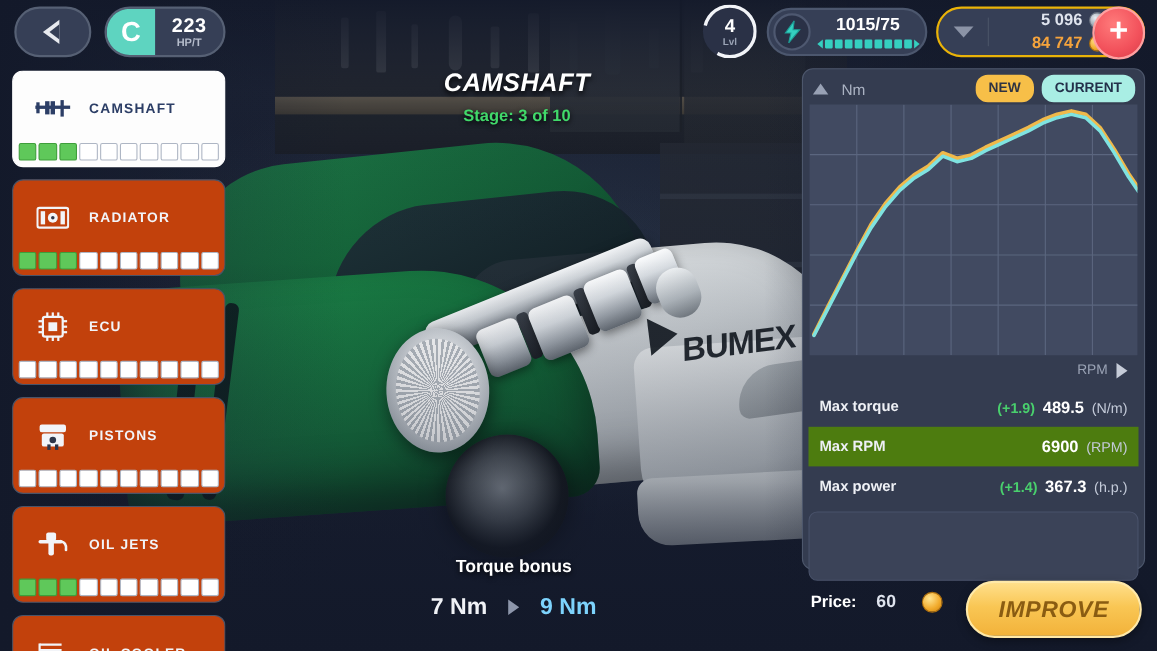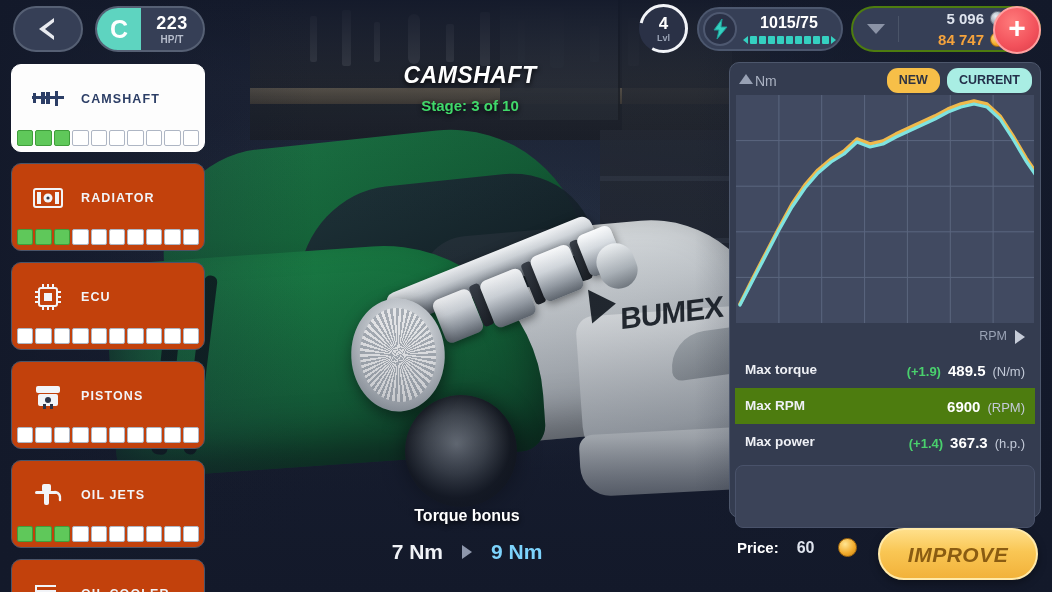--- a/index.html
+++ b/index.html
@@ -232,21 +232,21 @@
   }
   .energy-right { flex: 1; display: flex; flex-direction: column; align-items: center; justify-content: center; }
   .energy-num { color: #fff; font: 700 16px/1 "Liberation Sans", sans-serif; }
   .energy-bar { display: flex; gap: 2px; margin-top: 5px; align-items: center; }
   .energy-seg { width: 7px; height: 8px; background: #35d0c0; border-radius: 1px; }
   .energy-cap-l { width: 0; height: 0; border-right: 5px solid #35d0c0; border-top: 4px solid transparent; border-bottom: 4px solid transparent; }
   .energy-cap-r { width: 0; height: 0; border-left: 5px solid #35d0c0; border-top: 4px solid transparent; border-bottom: 4px solid transparent; }
 
   .wallet {
     position: absolute; left: 851px; top: 6px; width: 190px; height: 46px;
-    background: #363f56; border: 2px solid #4d7c0f; border-radius: 23px;
+    background: #363f56; border: 2px solid #eab308; border-radius: 23px;
     display: flex; align-items: center;
   }
   .wallet-chev {
     width: 46px; display: flex; align-items: center; justify-content: center;
     border-right: 1px solid #4a5468; height: 60%; cursor: pointer;
   }
   .chev-down {
     width: 0; height: 0; border-top: 10px solid #8b93a6;
     border-left: 9px solid transparent; border-right: 9px solid transparent;
   }
@@ -303,21 +303,21 @@
 
   
   .right-panel {
     position: absolute; left: 729px; top: 62px; width: 312px; height: 456px;
     background: #343c50; border: 1px solid #4d576c; border-radius: 10px;
     padding: 5px;
   }
   .chart-head {
     position: relative; height: 26px; display: flex; align-items: center; padding: 0 4px;
   }
-  .nm-label { display: flex; gap: 2px; }
+  .nm-label { display: flex; align-items: center; gap: 12px; }
   .tri-up { width: 0; height: 0; border-bottom: 10px solid #98a1b4; border-left: 7px solid transparent; border-right: 7px solid transparent; }
   .nm-text { color: #aab2c2; font: 400 14px/1 "Liberation Sans", sans-serif; }
   .chart-tabs { position: absolute; right: 3px; top: 0px; display: flex; gap: 7px; }
   .tab-new {
     background: #f7bf48; color: #2e3342; border-radius: 11px;
     font: 700 12.5px/1 "Liberation Sans", sans-serif;
     padding: 6px 12px; cursor: pointer;
   }
   .tab-current {
     background: #a9eee4; color: #23304a; border-radius: 11px;

